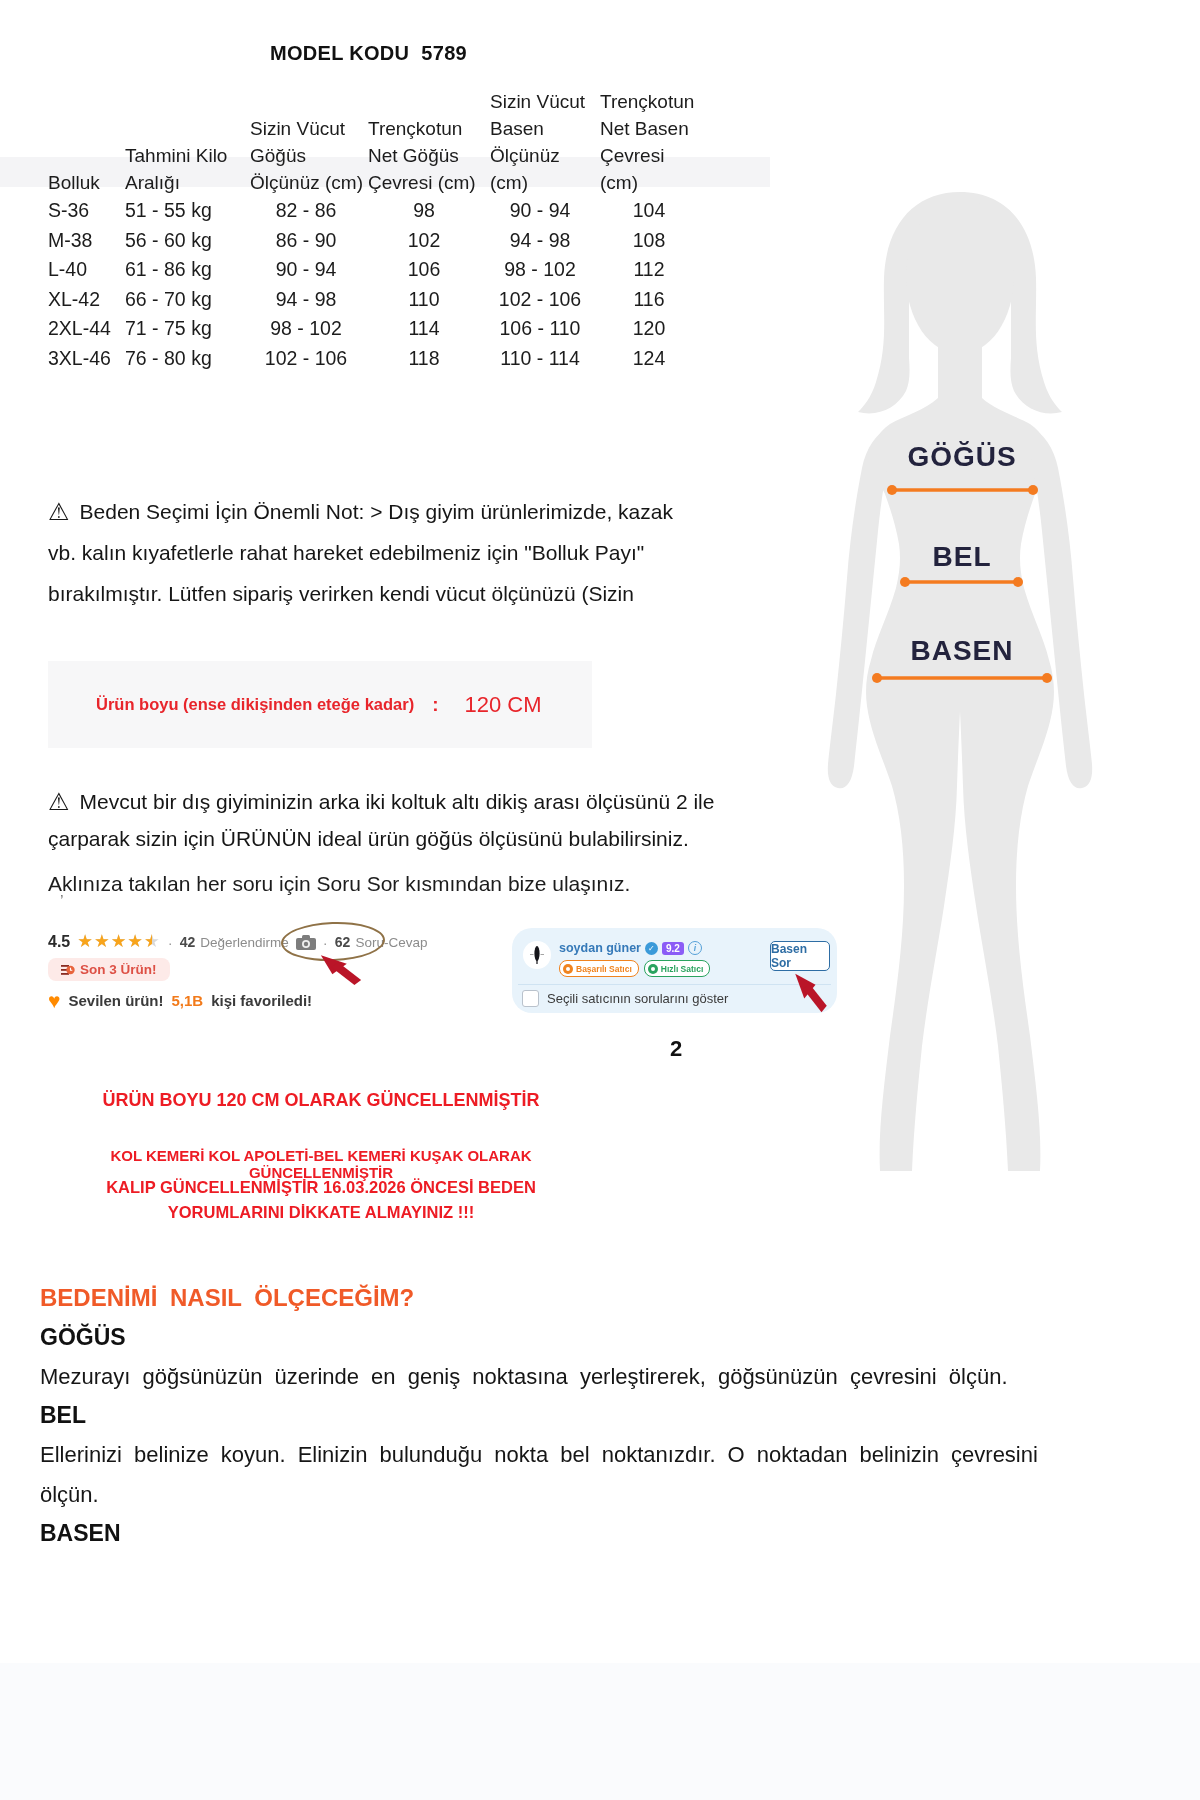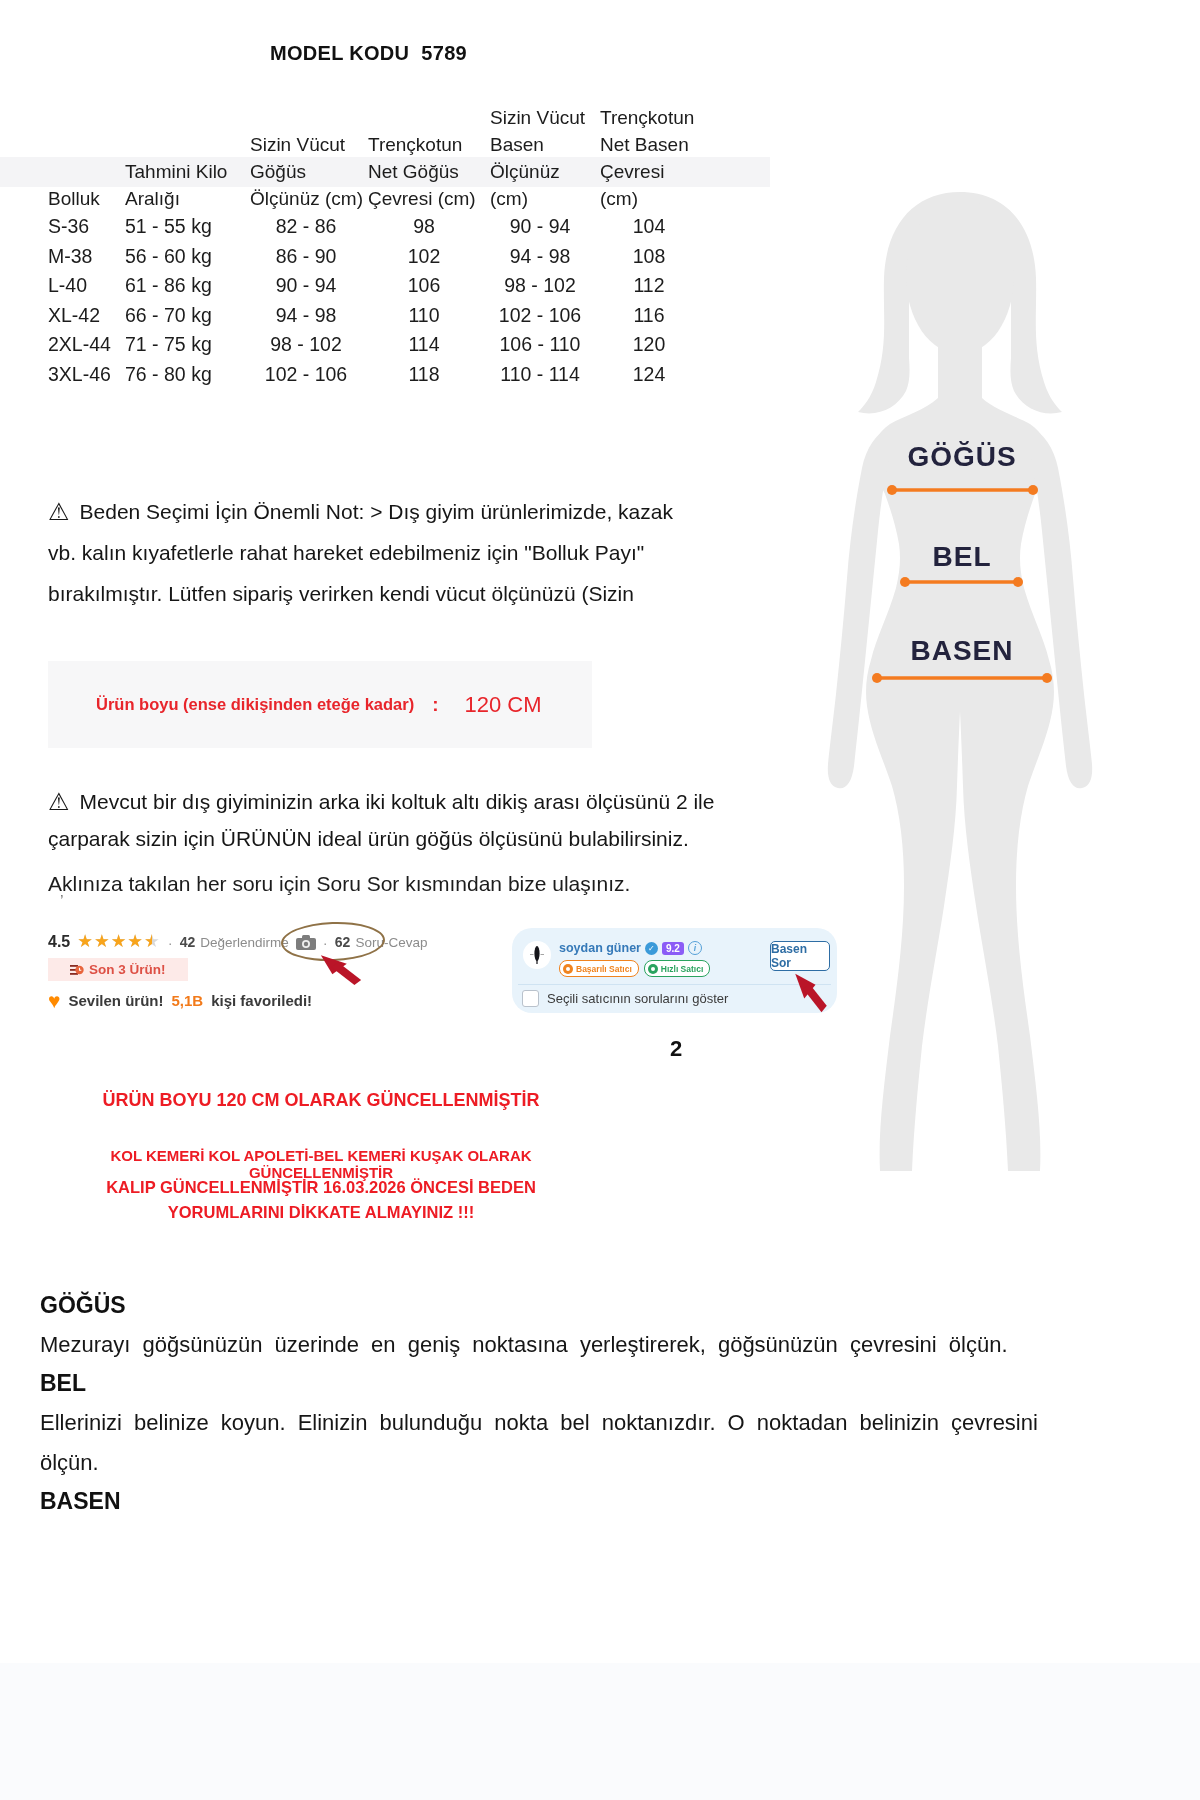--- a/index.html
+++ b/index.html
@@ -8,21 +8,21 @@
 
   .abs{position:absolute;}
 
   
   #header-stripe{left:0;top:157px;width:770px;height:30px;background:#f4f4f6;}
   #model-line{left:270px;top:42px;font-size:20px;font-weight:600;letter-spacing:.3px;color:#111;}
   #model-line .val{margin-left:12px;}
 
   
   #size-table{left:48px;top:84px;width:710px;height:290px;font-size:19px;}
-  .tcol{position:absolute;top:16px;}
+  .tcol{position:absolute;top:0;}
   .tcol .th{height:112px;display:flex;flex-direction:column;justify-content:flex-end;line-height:27px;white-space:nowrap;}
   .tcol .td{height:29.6px;line-height:29.6px;white-space:nowrap;font-size:19.5px;}
   .c0{left:0;width:72px;text-align:left;}
   .c1{left:77px;width:122px;text-align:left;}
   .c2{left:202px;width:112px;} .c2 .td{text-align:center;}
   .c3{left:320px;width:112px;} .c3 .td{text-align:center;}
   .c4{left:442px;width:100px;} .c4 .td{text-align:center;}
   .c5{left:552px;width:98px;}  .c5 .td{text-align:center;}
 
   
@@ -47,21 +47,21 @@
   .stars .fill{position:absolute;left:0;top:0;overflow:hidden;white-space:nowrap;color:#f8a41b;width:90%;}
   .dot-sep{color:#9a9a9a;font-size:15px;}
   .cnt{font-size:14px;font-weight:700;color:#4a4a4a;}
   .cnt-lab{font-size:13.5px;color:#8c8c8c;margin-left:-2px;}
   #qa-ellipse{left:281px;top:922px;width:100px;height:35px;border:2px solid #8f7247;border-radius:50%;transform:rotate(-2deg);}
   .red-arrow{fill:#ba1528;}
   #arrow1{left:318px;top:953px;}
   #arrow2{left:793px;top:971px;}
 
   
-  #son3-badge{left:48px;top:958px;height:23px;display:inline-flex;align-items:center;gap:5px;background:#fdeae8;border-radius:0;padding:0 22px;color:#dd5045;font-size:13.5px;font-weight:700;}
+  #son3-badge{left:48px;top:958px;height:23px;display:inline-flex;align-items:center;gap:5px;background:#fdeae8;border-radius:8px;padding:0 13px;color:#dd5045;font-size:13.5px;font-weight:700;}
   #favorite-line{left:48px;top:987px;height:26px;display:flex;align-items:center;gap:8px;font-size:15px;}
   #heart-icon{color:#ff8a00;font-size:21px;line-height:1;}
   #favorite-line .fav-txt{font-weight:600;color:#3a3a3a;}
   #favorite-line .fav-cnt{font-weight:700;color:#f27a1a;}
 
   
   #seller-card{left:512px;top:928px;width:325px;height:85px;background:#e8f3fb;border-radius:20px;}
   #avatar{position:absolute;left:11px;top:13px;width:28px;height:28px;border-radius:50%;background:#fff;display:flex;align-items:center;justify-content:center;}
   #seller-main{position:absolute;left:47px;top:12px;}
   #name-line{display:flex;align-items:center;gap:4px;height:16px;}
@@ -300,20 +300,21 @@
   <div class="abs" id="page-num">2</div>
 
   <div class="abs upd" id="upd1">ÜRÜN BOYU 120 CM OLARAK GÜNCELLENMİŞTİR</div>
   <div class="abs upd" id="upd2">KOL KEMERİ KOL APOLETİ-BEL KEMERİ KUŞAK OLARAK GÜNCELLENMİŞTİR</div>
   <div class="abs upd" id="upd3">
     <div>KALIP GÜNCELLENMİŞTİR 16.03.2026 ÖNCESİ BEDEN</div>
     <div>YORUMLARINI DİKKATE ALMAYINIZ !!!</div>
   </div>
 
   <div class="abs" id="howto">
+    <div class="hw-heading">BEDENİMİ NASIL ÖLÇECEĞİM?</div>
     <div id="howto-sections">
         <div class="hw-title">GÖĞÜS</div>
         <div class="hw-line">Mezurayı göğsünüzün üzerinde en geniş noktasına yerleştirerek, göğsünüzün çevresini ölçün.</div>
         <div class="hw-title">BEL</div>
         <div class="hw-line">Ellerinizi belinize koyun. Elinizin bulunduğu nokta bel noktanızdır. O noktadan belinizin çevresini</div>
         <div class="hw-line">ölçün.</div>
         <div class="hw-title">BASEN</div>
       </div>
   </div>
 

